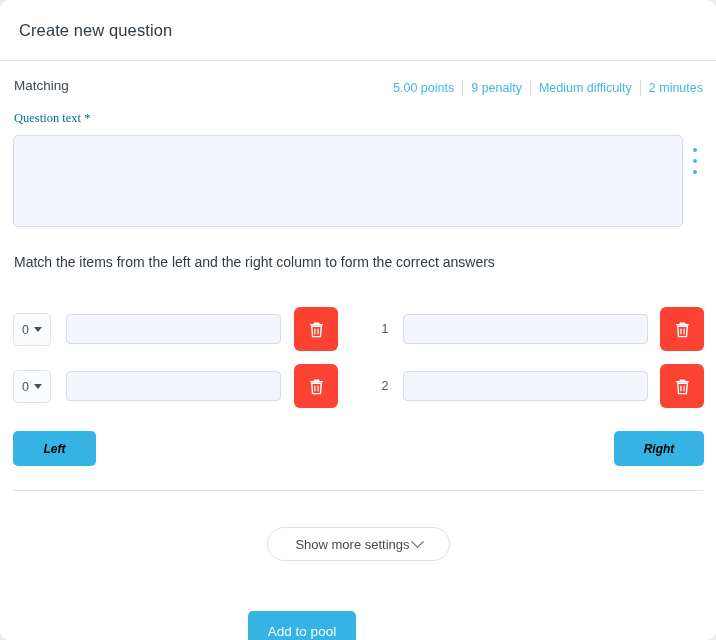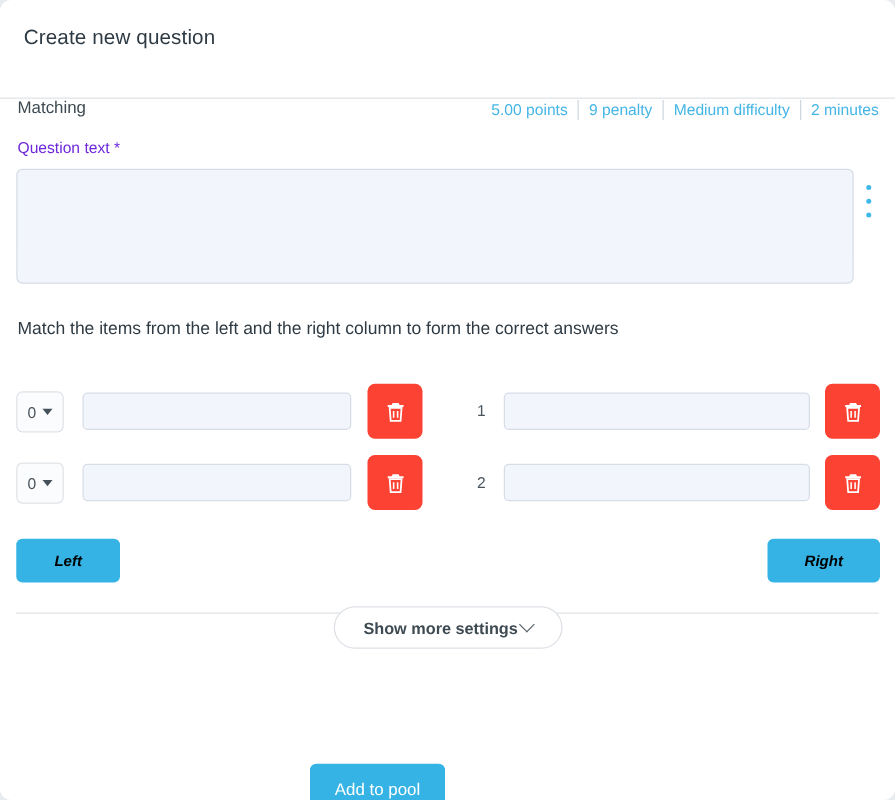--- a/index.html
+++ b/index.html
@@ -26,21 +26,21 @@
     box-sizing: border-box;
     overflow: hidden;
   }
 
   
   .dialog-header {
     position: absolute;
     left: 0;
     top: 0;
     width: 716px;
-    height: 79px;
+    height: 61px;
     border-bottom: 1px solid #dfe3e8;
     box-sizing: border-box;
   }
   .dialog-title {
     position: absolute;
     left: 19px;
     top: 21px;
     font-size: 16.5px;
     color: #2f3b44;
     letter-spacing: 0.1px;
@@ -83,21 +83,22 @@
   .meta-item:last-child {
     padding-right: 0;
   }
 
   
   .field-label {
     position: absolute;
     left: 14px;
     top: 111px;
     font-size: 12.5px;
-    color: #6d28d9;
+    color: #0369a1;
+    font-family: Liberation Serif, serif;
   }
   .question-textarea {
     position: absolute;
     left: 13px;
     top: 135px;
     width: 670px;
     height: 92px;
     background: #f2f5fb;
     border: 1px solid #d7dde7;
     border-radius: 5px;
@@ -250,33 +251,32 @@
     position: absolute;
     left: 13px;
     top: 490px;
     width: 690px;
     height: 1px;
     background: #dfe3e8;
   }
   .show-more {
     position: absolute;
     left: 267px;
-    top: 485px;
+    top: 527px;
     width: 183px;
     height: 34px;
     background: #ffffff;
     border: 1px solid #dde1e6;
     border-radius: 18px;
     box-sizing: border-box;
     display: flex;
     align-items: center;
     justify-content: center;
     gap: 3px;
     cursor: pointer;
-    font-weight: bold;
   }
   .show-more .lbl {
     font-size: 13px;
     color: #3e4a52;
   }
   .chev {
     width: 8px;
     height: 8px;
     border-right: 1.4px solid #5a646d;
     border-bottom: 1.4px solid #5a646d;

